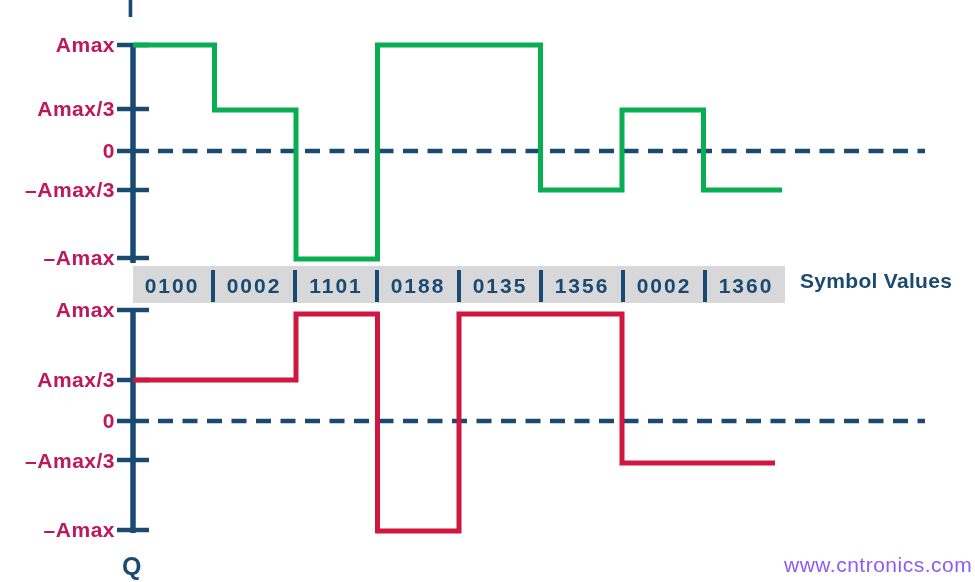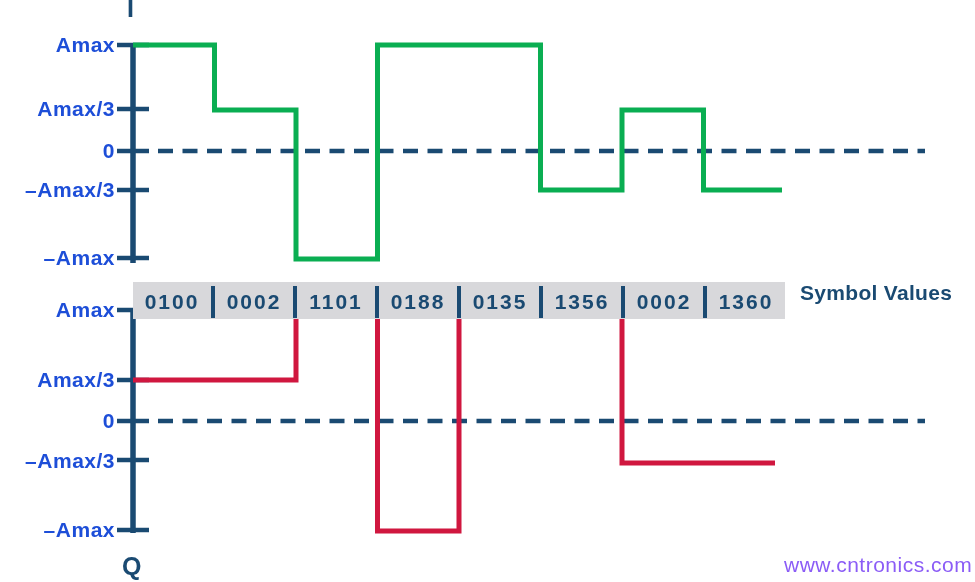--- a/index.html
+++ b/index.html
@@ -21,21 +21,21 @@
     top: 0;
   }
   .ylab {
     position: absolute;
     right: 860px;            
     height: 22px;
     line-height: 22px;
     font-size: 21px;
     font-weight: bold;
     letter-spacing: 0.5px;
-    color: #1d4ed8;
+    color: #be185d;
     white-space: nowrap;
   }
   .t0 { top: 34px; }  .t1 { top: 98px; }  .t2 { top: 140px; } .t3 { top: 179px; } .t4 { top: 247px; }
   .b0 { top: 299px; } .b1 { top: 369px; } .b2 { top: 410px; } .b3 { top: 450px; } .b4 { top: 519px; }
 
   .axis-letter {
     position: absolute;
     font-size: 25px;
     line-height: 25px;
     font-weight: bold;
@@ -46,21 +46,20 @@
 
   .band {
     position: absolute;
     left: 133px;
     top: 266px;
     width: 652px;
     height: 37px;
     background: #d8d8db;
     display: flex;
     align-items: stretch;
-    margin-top: 16px;
   }
   .cell {
     flex: 1;
     display: flex;
     align-items: center;
     justify-content: center;
     padding-top: 2px;
     font-size: 21px;
     font-weight: bold;
     letter-spacing: 2px;
@@ -76,21 +75,20 @@
     position: absolute;
     left: 800px;
     top: 270px;
     height: 22px;
     line-height: 22px;
     font-size: 21px;
     font-weight: bold;
     letter-spacing: 0.3px;
     color: #1a4a72;
     white-space: nowrap;
-    margin-top: 12px;
   }
   .watermark {
     position: absolute;
     left: 784px;
     top: 553px;
     font-size: 21px;
     letter-spacing: 0.5px;
     color: #8b5cf6;
     white-space: nowrap;
   }

